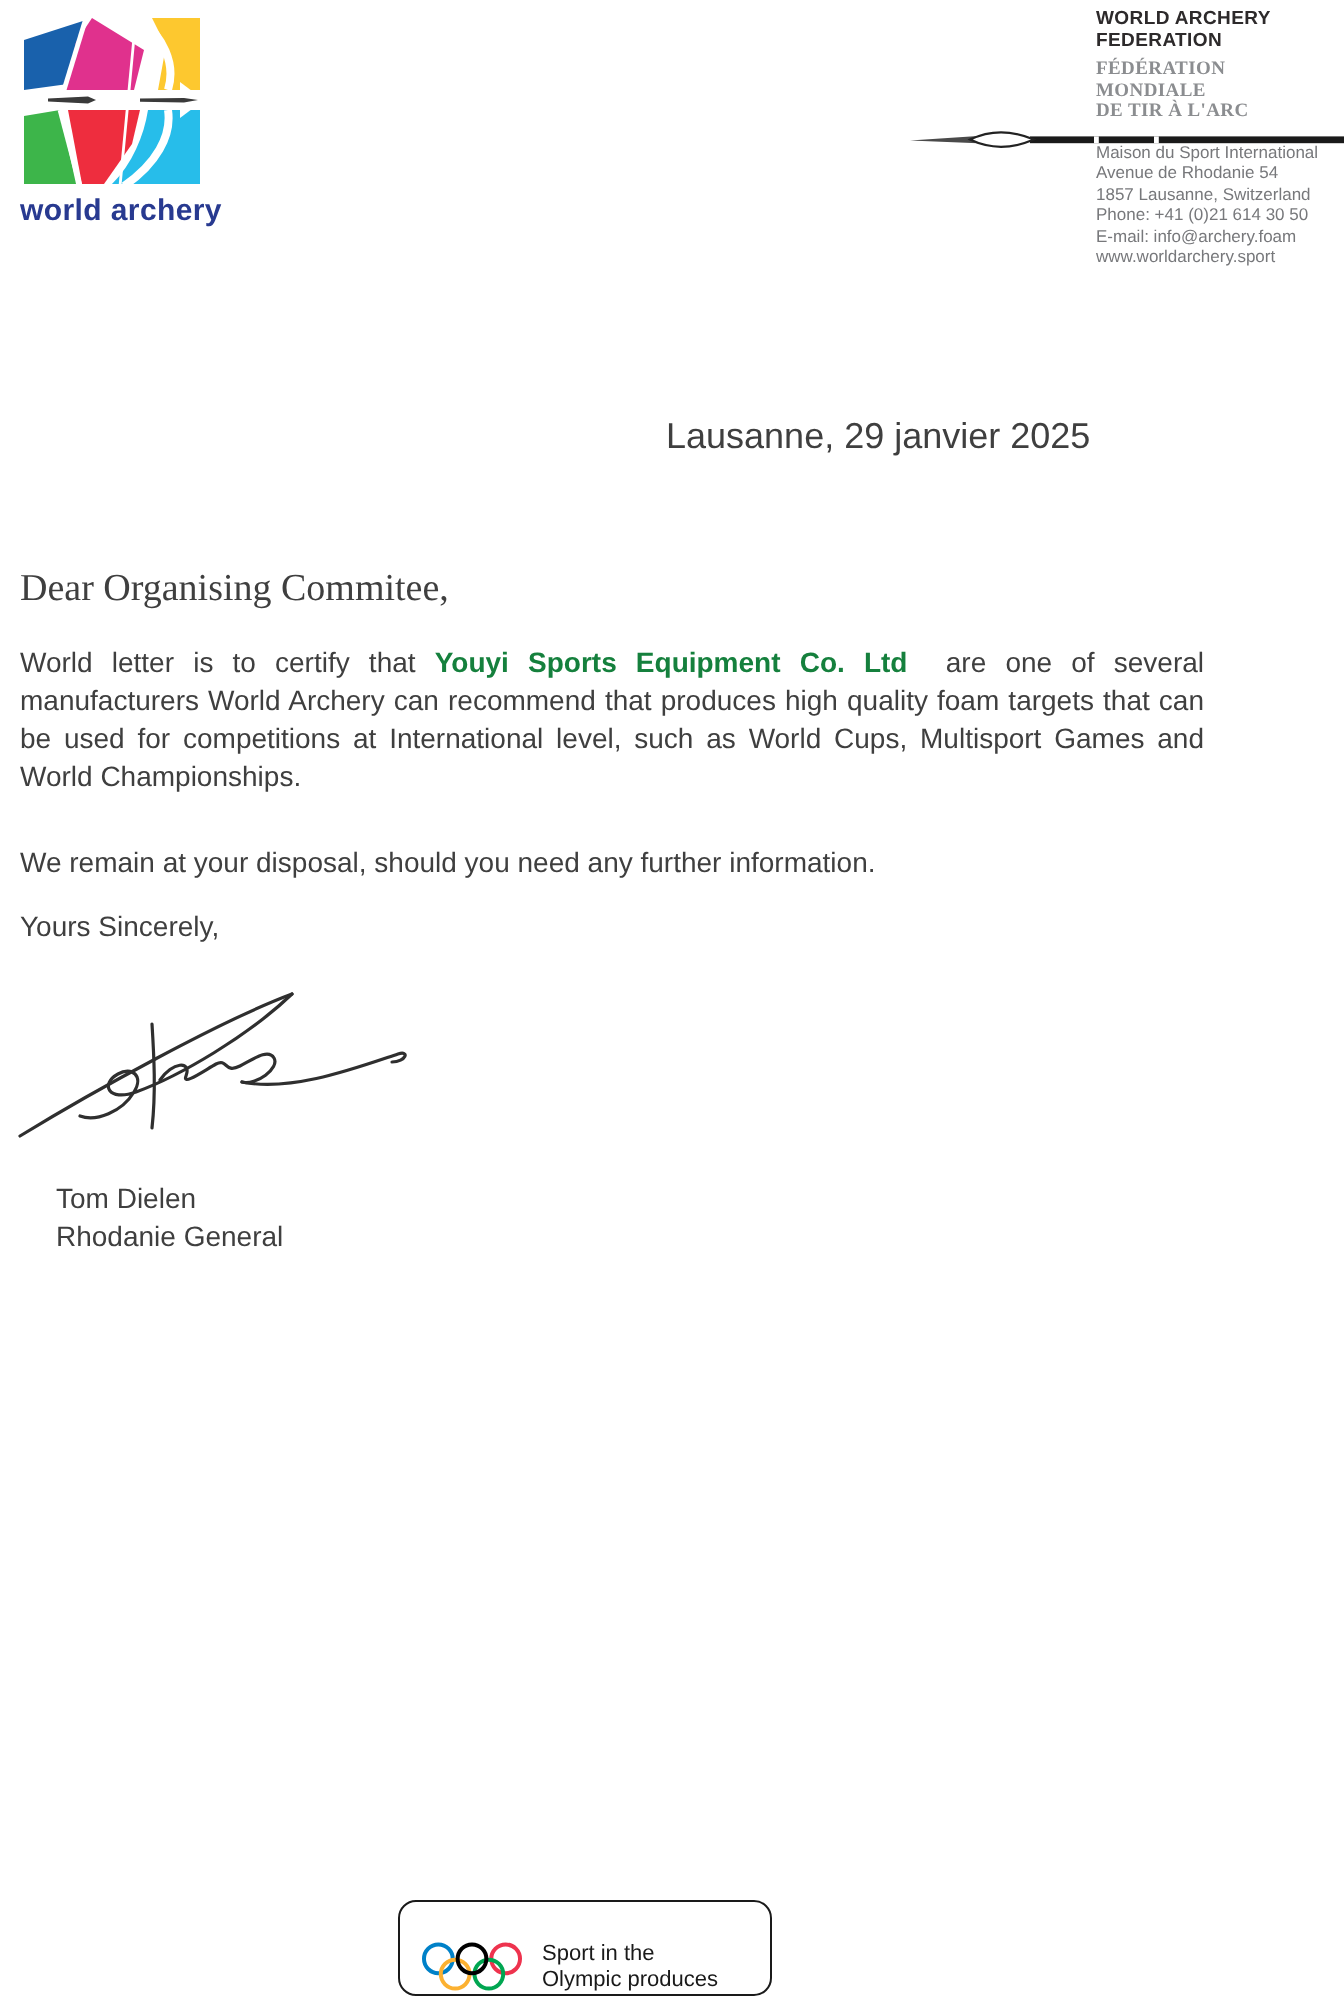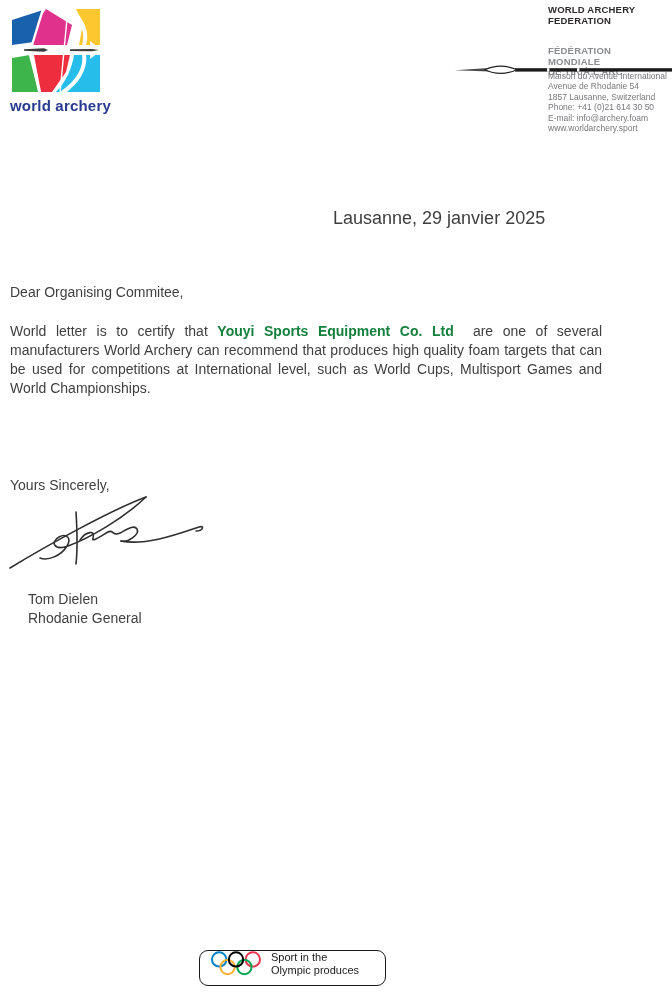--- a/index.html
+++ b/index.html
@@ -11,40 +11,40 @@
   }
   
   .logo-wrap { position:absolute; left:10px; top:8px; width:96px; }
   .logo-svg { display:block; width:92px; height:86px; }
   .wordmark {
     margin-top:3px; font-size:15px; font-weight:bold; letter-spacing:.2px;
     color:#283a90; white-space:nowrap;
   }
   .org-block { position:absolute; left:548px; top:5px; line-height:10.5px; }
   .org-en { font-size:9.5px; font-weight:bold; color:#2d2a2b; letter-spacing:.2px; }
-  .org-fr { margin-top:20px; font-size:9.5px; font-weight:bold; color:#8b8d90; letter-spacing:.2px; }
+  .org-fr { margin-top:4px; font-size:9.5px; font-weight:bold; color:#8b8d90; letter-spacing:.2px;font-family:Liberation Serif, serif; }
   .arrow-svg { position:absolute; left:455px; top:61px; width:217px; height:16px; }
   .address { position:absolute; left:548px; top:71px; font-size:8.5px; line-height:10.4px; color:#77787b; }
   
   .dateline { position:absolute; left:333px; top:208px; font-size:18px; }
-  .salutation { position:absolute; left:10px; top:284px; font-size:14px; }
+  .salutation { position:absolute; left:10px; top:284px; font-size:19px;font-family:Liberation Serif, serif; }
   .para1 {
     position:absolute; left:10px; top:322px; width:592px;
     font-size:14px; line-height:19px; text-align:justify;
   }
   .para1 b { font-weight:bold; color:#15803d; }
   .para2 { position:absolute; left:10px; top:423px; font-size:14px; }
-  .closing { position:absolute; left:10px; top:455px; font-size:14px;margin-top:22px; }
+  .closing { position:absolute; left:10px; top:455px; font-size:14px; }
   .signature-svg { position:absolute; left:6px; top:486px; width:210px; height:88px; }
   .signer { position:absolute; left:28px; top:590px; font-size:14px; line-height:19px; }
   
   .olympic-badge {
-    position:absolute; left:199px; top:950px; width:187px; height:36px;
+    position:absolute; left:199px; top:950px; width:187px; height:48px;
     border:1.4px solid #1a1a1a; border-radius:9px;
-    display:flex; align-items:flex-start; padding-left:10px; gap:9px; background:#fff;
+    display:flex; align-items:flex-end; padding-left:10px; gap:9px; background:#fff;
   }
   .rings-svg { display:block; width:52px; height:26px; flex:0 0 auto; }
   .badge-text { font-size:11px; line-height:13px; color:#1a1a1a; }
 </style>
 </head>
 <body>
 
 <div class="page">
 
   <div class="logo-wrap">
@@ -84,33 +84,34 @@
 
   <svg class="arrow-svg" viewBox="0 0 217 16" preserveAspectRatio="none">
     <polygon points="0,9.2 34,7 34,10.6" fill="#4a4a4a"></polygon>
     <rect x="60" y="7.2" width="157" height="3.4" fill="#1a1a1a"></rect>
     <rect x="92" y="7.2" width="2.4" height="3.4" fill="#ffffff"></rect>
     <rect x="122" y="7.2" width="2.4" height="3.4" fill="#ffffff"></rect>
     <path d="M30,8.8 Q45,1.5 62,8.8 Q45,16 30,8.8 Z" fill="#ffffff" stroke="#222222" stroke-width="1.1"></path>
   </svg>
 
   <div class="address">
-    <div>Maison du Avenue International</div>
+    <div>Maison du Sport International</div>
     <div>Avenue de Rhodanie 54</div>
     <div>1857 Lausanne, Switzerland</div>
     <div>Phone: +41 (0)21 614 30 50</div>
     <div>E-mail: info@archery.foam</div>
     <div>www.worldarchery.sport</div>
   </div>
 
   <div class="dateline">Lausanne, 29 janvier 2025</div>
   <div class="salutation">Dear Organising Commitee,</div>
 
   <div class="para1"><span>World letter is to certify that </span><b>Youyi Sports Equipment Co. Ltd</b><span>&nbsp; are one of several manufacturers World Archery can recommend that produces high quality foam targets that can be used for competitions at International level, such as World Cups, Multisport Games and World Championships.</span></div>
 
+  <div class="para2">We remain at your disposal, should you need any further information.</div>
   <div class="closing">Yours Sincerely,</div>
 
   <svg class="signature-svg" viewBox="0 0 210 88">
     <g fill="none" stroke="#2f2f2f" stroke-width="1.6" stroke-linecap="round">
       <path d="M4,82 C40,60 105,24 140,11"></path>
       <path d="M140,11 C118,32 84,52 62,60 C48,65 44,56 53,51 C60,47 66,52 61,60 C55,70 42,75 34,72"></path>
       <path d="M70,26 C71,42 72,60 70,78"></path>
       <path d="M74,54 C80,45 90,44 87,52 C85,57 95,50 102,46 C108,43 106,51 114,47 C120,44 128,38 131,43 C134,48 122,57 115,55"></path>
       <path d="M115,55 C140,60 172,48 193,41 C199,39 197,45 190,45"></path>
     </g>

